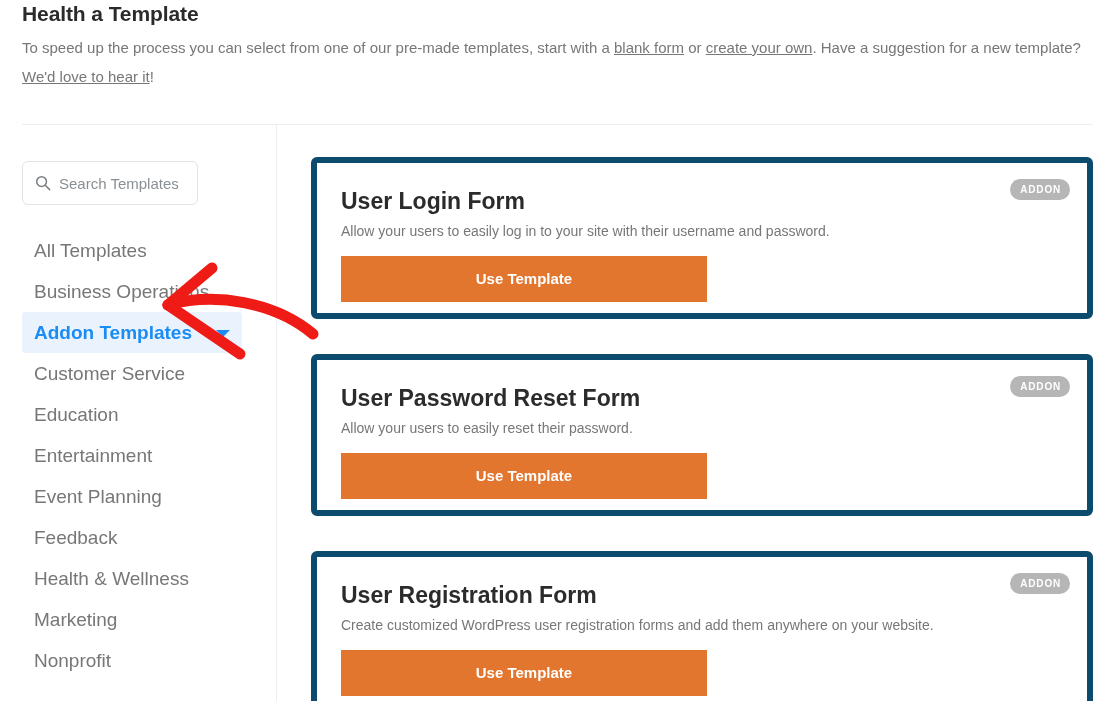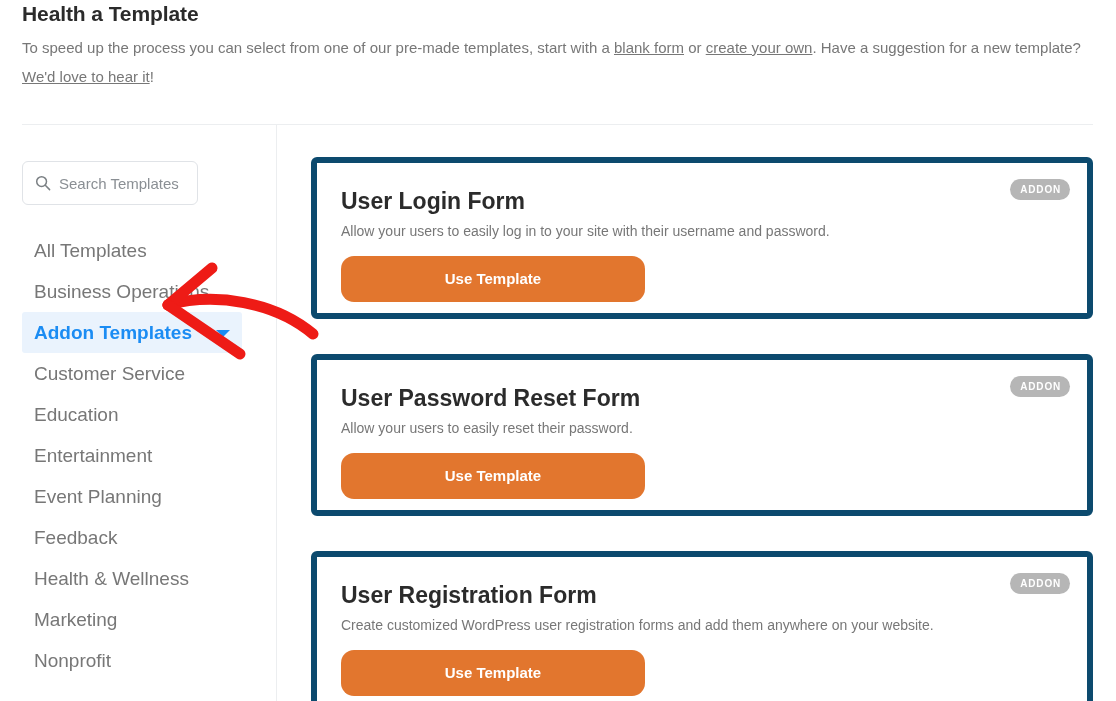--- a/index.html
+++ b/index.html
@@ -171,30 +171,30 @@
     line-height: 24px;
   }
   .tpl-desc {
     font-size: 14px;
     color: #777777;
     margin: 0 0 14px 0;
     line-height: 22px;
   }
   .use-btn {
     display: block;
-    width: 304px;
+    width: 366px;
     height: 46px;
     line-height: 46px;
     text-align: center;
     background: #e2762e;
     color: #ffffff;
     font-size: 15px;
     font-weight: 700;
     border: 0;
-    border-radius: 13px;
+    border-radius: 0;
     cursor: pointer;
     font-family: "Liberation Sans", sans-serif;
     padding: 0;
   }
   .addon-badge {
     position: absolute;
     top: 16px;
     right: 17px;
     background: #b6b6b6;
     color: #ffffff;

